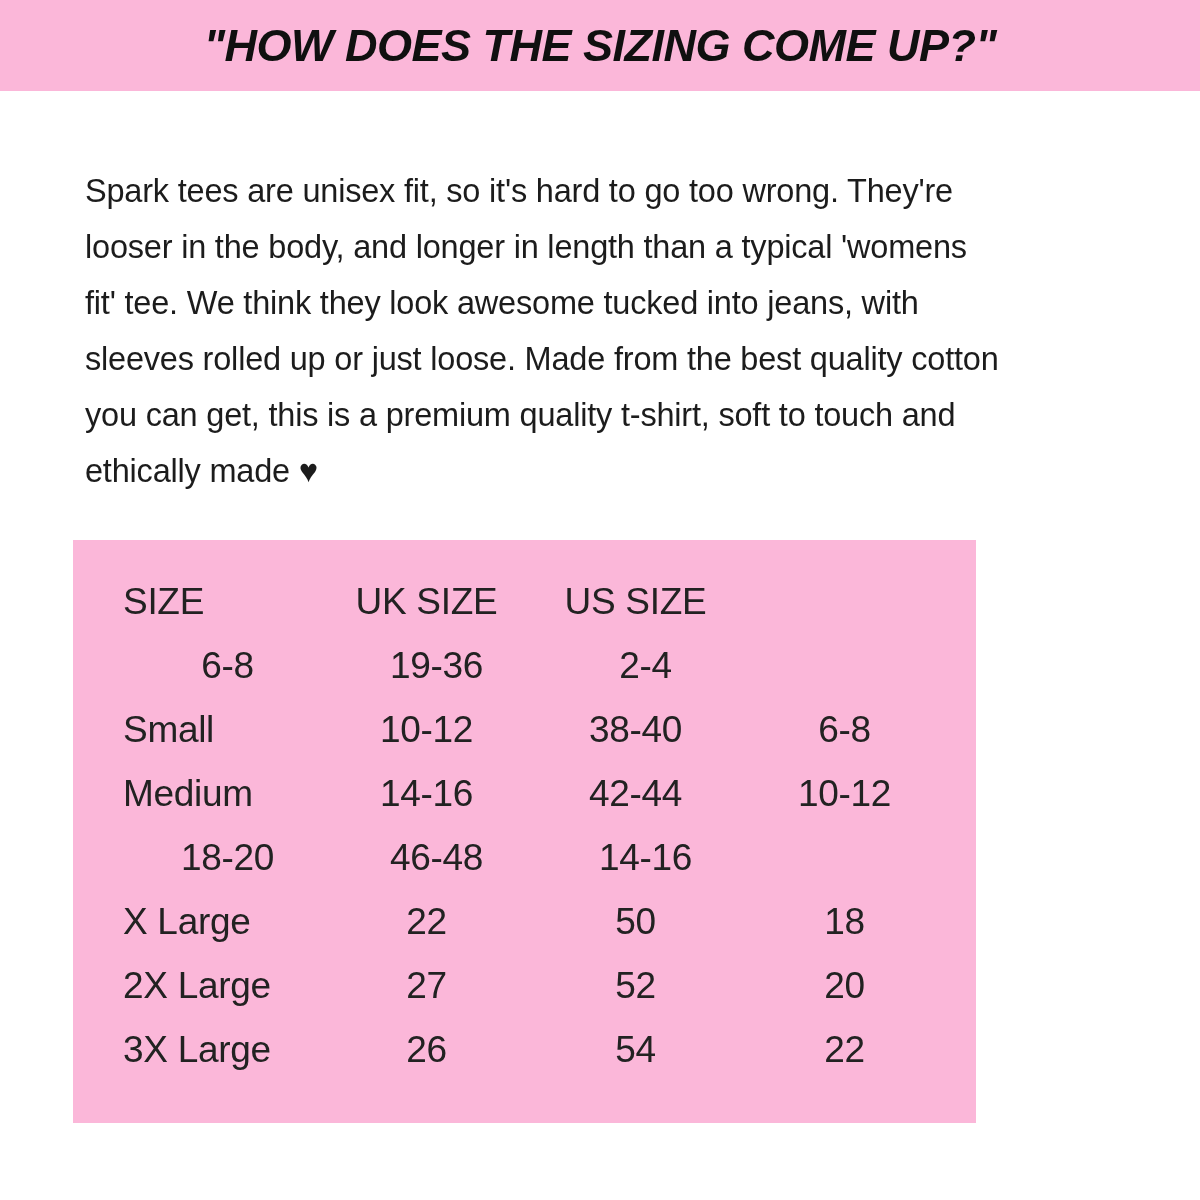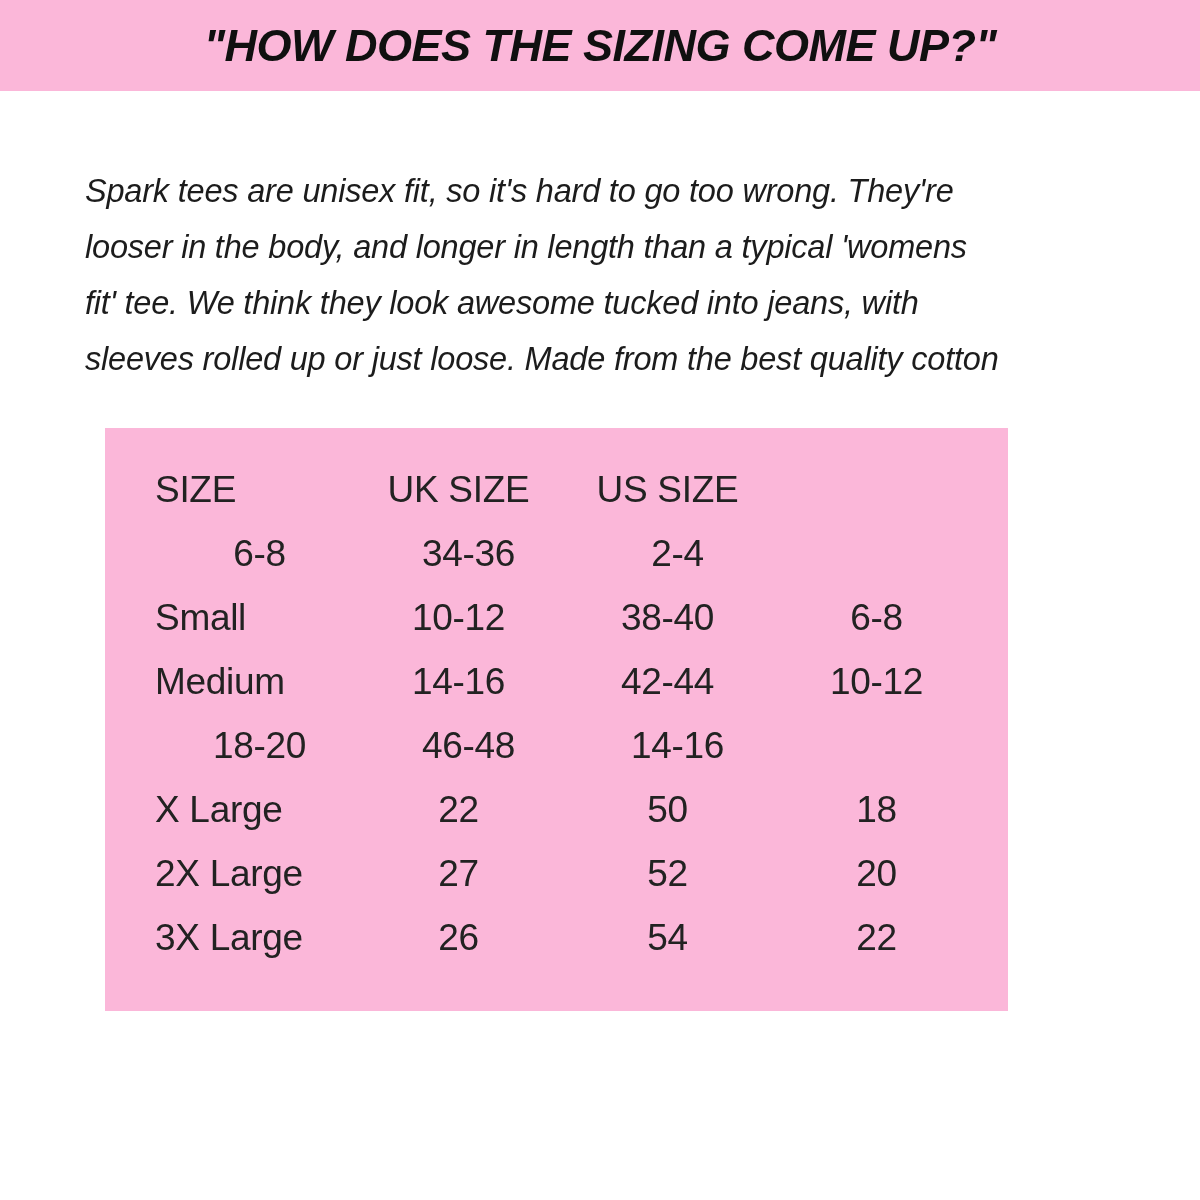--- a/index.html
+++ b/index.html
@@ -31,24 +31,23 @@
   }
   .intro {
     margin: 72px 70px 0 85px;
     font-size: 32.5px;
     line-height: 56px;
     letter-spacing: -0.2px;
     color: #1c1c1c;
   }
   .intro .line {
     white-space: nowrap;
-    font-style: italic;
   }
   .size-card {
-    margin: 41px 0 0 105px;
+    margin: 41px 0 0 73px;
     width: 903px;
     height: 583px;
     background: #FBB7D9;
     box-sizing: border-box;
     padding: 30px 0 0 50px;
     font-size: 37px;
     letter-spacing: -0.3px;
     color: #222222;
   }
   .trow {
@@ -69,32 +68,34 @@
 
 <header class="banner">
   <h1 class="banner-title">"HOW DOES THE SIZING COME UP?"</h1>
 </header>
 
 <section class="intro">
   <div class="line">Spark tees are unisex fit, so it's hard to go too wrong. They're</div>
   <div class="line">looser in the body, and longer in length than a typical 'womens</div>
   <div class="line">fit' tee. We think they look awesome tucked into jeans, with</div>
   <div class="line">sleeves rolled up or just loose. Made from the best quality cotton</div>
+  <div class="line">you can get, this is a premium quality t-shirt, soft to touch and</div>
+  <div class="line">ethically made ♥</div>
 </section>
 
 <section class="size-card">
   <div class="trow">
     <div class="tcell c-size">SIZE</div>
     <div class="tcell c-uk">UK SIZE</div>
     <div class="tcell c-us">US SIZE</div>
   </div>
 
   <div class="trow">
     <div class="tcell c-uk">6-8</div>
-    <div class="tcell c-eu">34-36</div>
+    <div class="tcell c-eu">19-36</div>
     <div class="tcell c-us">2-4</div>
   </div>
 
   <div class="trow">
     <div class="tcell c-size">Small</div>
     <div class="tcell c-uk">10-12</div>
     <div class="tcell c-eu">38-40</div>
     <div class="tcell c-us">6-8</div>
   </div>
 

